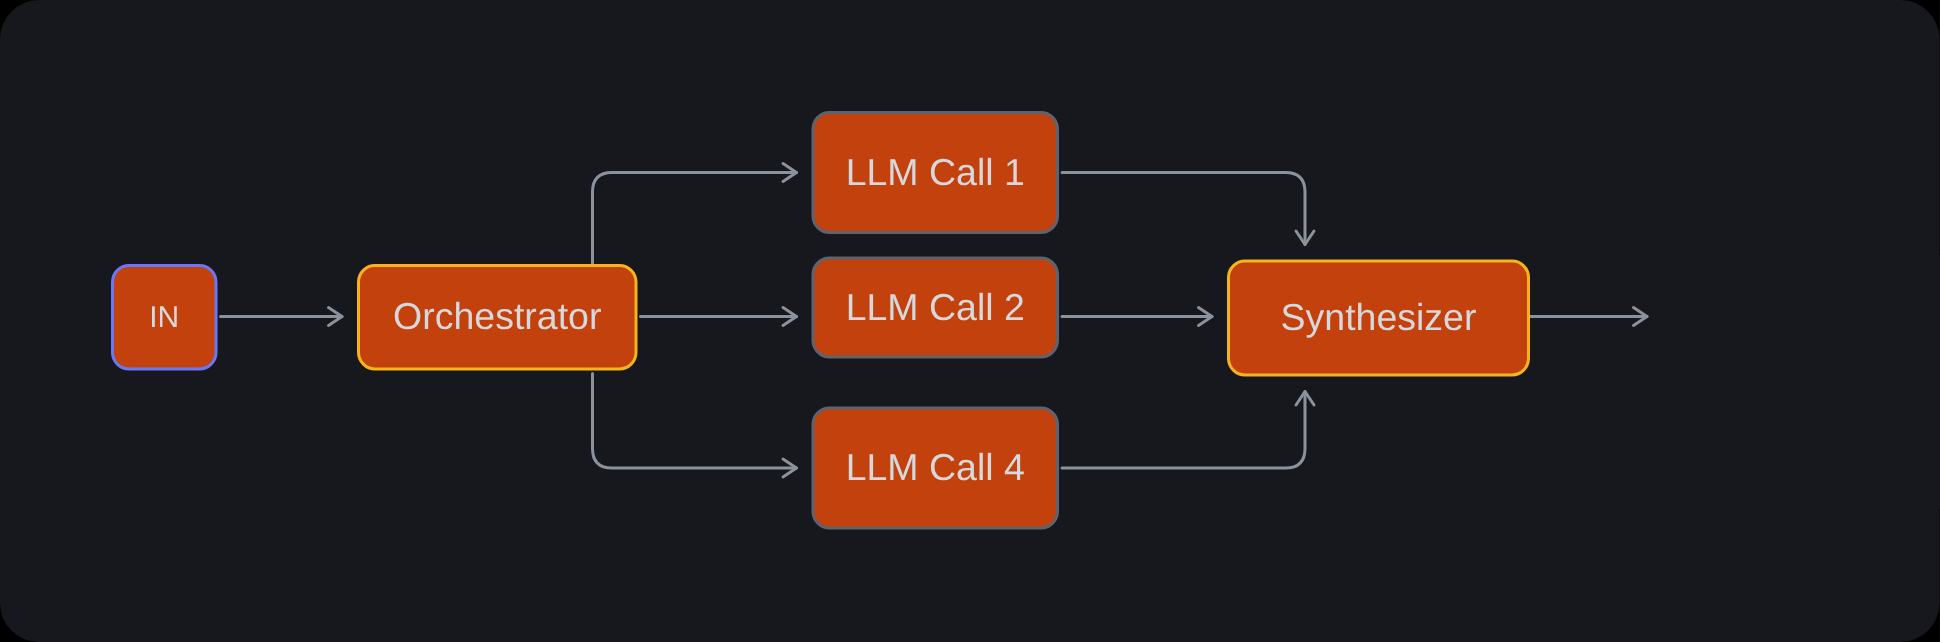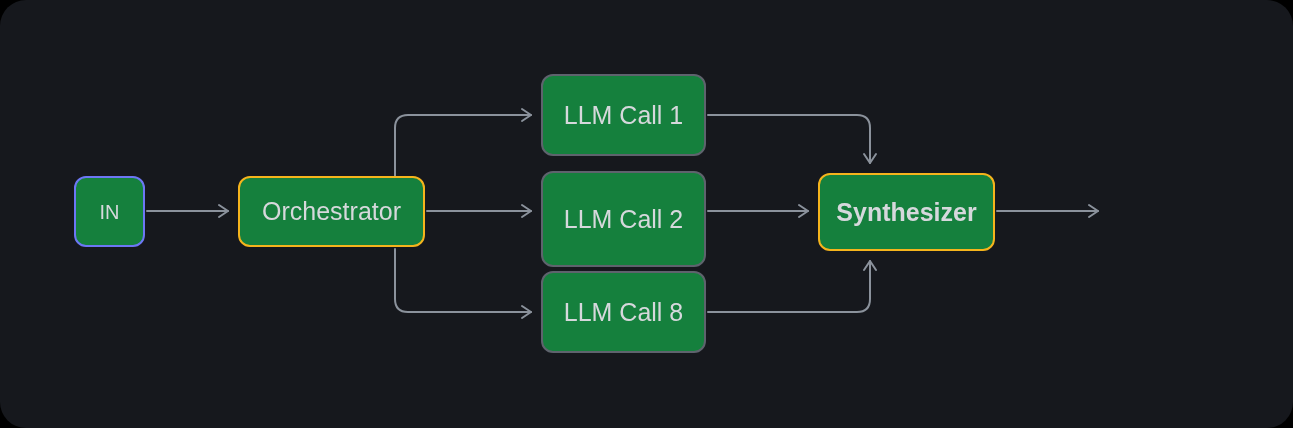--- a/index.html
+++ b/index.html
@@ -29,21 +29,21 @@
     top: 0;
     width: 1293px;
     height: 428px;
   }
   .node {
     position: absolute;
     box-sizing: border-box;
     display: flex;
     align-items: center;
     justify-content: center;
-    background: #15803d;
+    background: #c2410c;
     border-radius: 12px;
     border-width: 2px;
     border-style: solid;
     color: #d6d8dc;
     white-space: nowrap;
   }
   .node-label {
     display: block;
     line-height: 1;
   }
@@ -60,35 +60,34 @@
     border-color: #f5b41c;
     text-align: right;
   }
   #node-orchestrator .node-label { font-size: 25px; }
 
   #node-llm1 {
     left: 541px; top: 74px;  width: 165px; height: 82px;
     border-color: #5e636d;
   }
   #node-llm2 {
-    left: 541px; top: 171px; width: 165px; height: 96px;
+    left: 541px; top: 171px; width: 165px; height: 68px;
     border-color: #5e636d;
   }
   #node-llm3 {
     left: 541px; top: 271px; width: 165px; height: 82px;
     border-color: #5e636d;
   }
   #node-llm1 .node-label,
   #node-llm2 .node-label,
   #node-llm3 .node-label { font-size: 25px; }
 
   #node-synthesizer {
-    left: 818px; top: 173px; width: 177px; height: 78px;
+    left: 818px; top: 173px; width: 202px; height: 78px;
     border-color: #f5b41c;
-    font-weight: bold;
   }
   #node-synthesizer .node-label { font-size: 25px; }
 
   #node-out {
     left: 1108px; top: 174px; width: 92px; height: 76px;
     border-color: #27ae4a;
   }
   #node-out .node-label { font-size: 25px; }
 </style>
 </head>
@@ -152,21 +151,21 @@
 
   <div class="node" id="node-llm1">
     <span class="node-label">LLM Call 1</span>
   </div>
 
   <div class="node" id="node-llm2">
     <span class="node-label">LLM Call 2</span>
   </div>
 
   <div class="node" id="node-llm3">
-    <span class="node-label">LLM Call 8</span>
+    <span class="node-label">LLM Call 4</span>
   </div>
 
   <div class="node" id="node-synthesizer">
     <span class="node-label">Synthesizer</span>
   </div>
 
 
 </div>
 
 </body></html>

